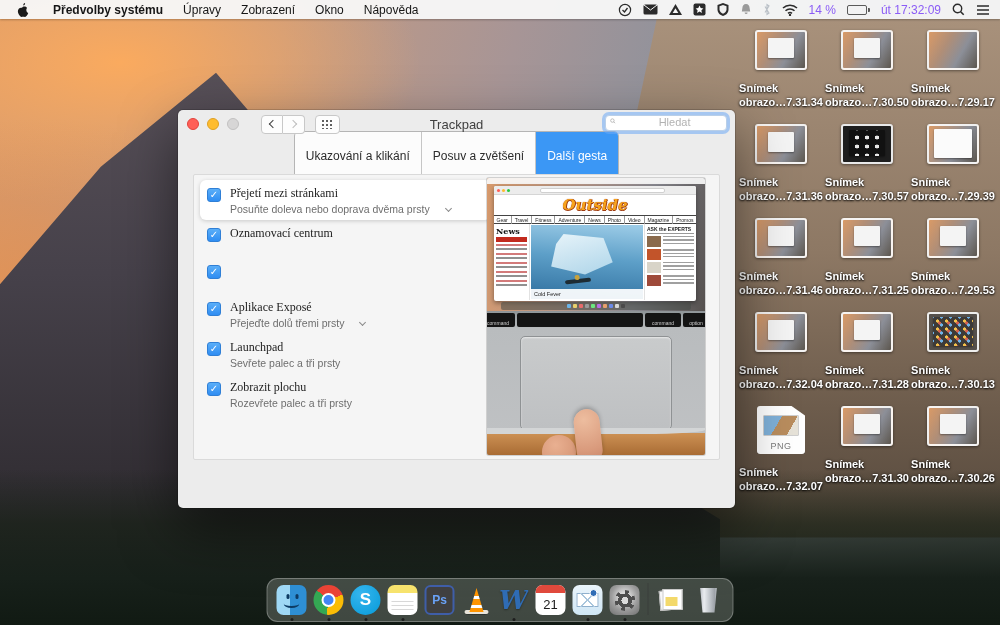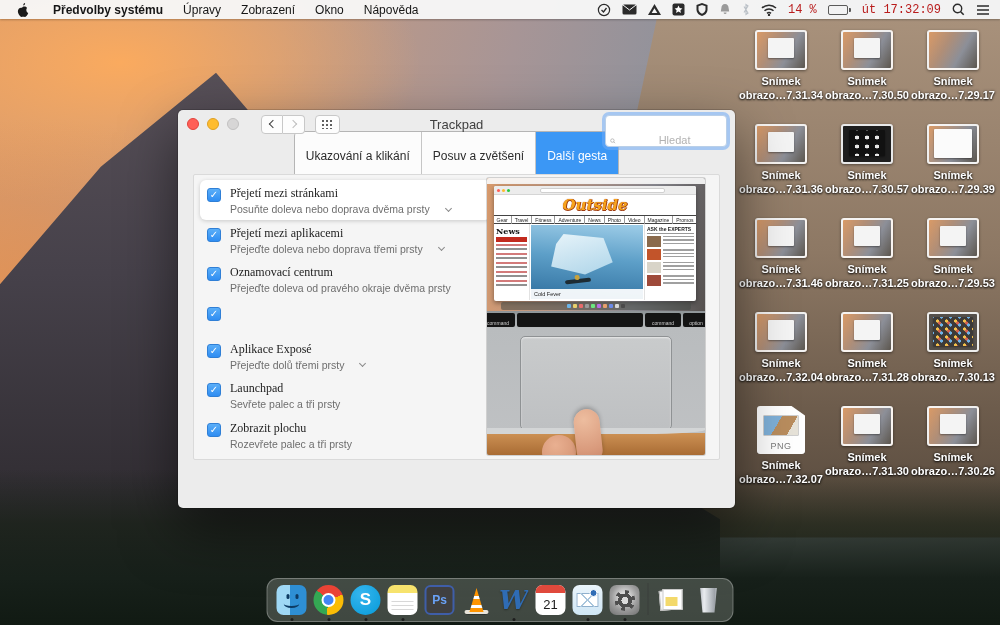--- a/index.html
+++ b/index.html
@@ -25,21 +25,21 @@
 
   
   .menubar { position:absolute; left:0; top:0; width:1000px; height:19px; z-index:60;
     background:rgba(247,247,247,.96); display:flex; align-items:center; padding:0 10px;
     font-size:12px; color:#161616; box-shadow:0 1px 2px rgba(0,0,0,.25); }
   .menubar .apple { width:13px; height:14px; margin:0 14px 0 6px; display:flex; align-items:center; }
   .menubar .mitem { padding:0 10px; white-space:nowrap; }
   .menubar .appname { font-weight:bold; padding:0 10px; }
   .mright { margin-left:auto; display:flex; align-items:center; gap:11px; }
   .mright svg { display:block; }
-  .mtime, .mbatt-txt { font-size:12px; color:#b91c1c; white-space:nowrap;font-family:Liberation Mono, monospace; }
+  .mtime, .mbatt-txt { font-size:12px; color:#8b5cf6; white-space:nowrap; }
   .batt { display:flex; align-items:center; gap:1px; }
   .batt .shell { width:20px; height:10px; border:1px solid #5a5a5a; border-radius:2px; padding:1px; }
   .batt .fill { width:14%; height:100%; background:#222; }
   .batt .nub { width:2px; height:4px; background:#5a5a5a; border-radius:0 1px 1px 0; }
 
   
   .dgrid { position:absolute; top:30px; right:4px; width:258px; z-index:5;
     display:grid; grid-template-columns:repeat(3,86px); grid-auto-rows:94px; }
   .dicon { display:flex; flex-direction:column; align-items:center; }
   .dthumb { width:52px; height:40px; border:2px solid rgba(255,255,255,.9); border-radius:3px;
@@ -55,21 +55,21 @@
   .kind-grid { background:#55504b; }
   .kind-grid .tw { left:8%; top:8%; width:84%; height:80%; background:#3c3a38;
     background-image:radial-gradient(#f3c04a 1.6px, transparent 2px), radial-gradient(#6fb3e8 1.6px, transparent 2px), radial-gradient(#d4604f 1.6px, transparent 2px);
     background-size:9px 8px; background-position:0 0, 4px 4px, 2px 2px; }
   .kind-png { background:#fff; width:48px; height:48px; border:none;
     clip-path:polygon(0 0, 72% 0, 100% 20%, 100% 100%, 0 100%); box-shadow:0 1px 3px rgba(0,0,0,.5); }
   .kind-png .tw { left:12%; top:18%; width:76%; height:44%;
     background:linear-gradient(120deg,#7fb0d8 0 40%, #b98d5e 40% 75%, #e6e2d8 75%); box-shadow:none; border:1px solid #cfcfcf; }
   .kind-png .pngbadge { position:absolute; bottom:3px; left:0; right:0; text-align:center;
     font-size:9px; color:#7a7a7a; letter-spacing:.5px; }
-  .dlabel { margin-top:5px; text-align:center; font-size:11px; font-weight:bold; color:#fff; line-height:1.25;
+  .dlabel { margin-top:12px; text-align:left; font-size:11px; font-weight:bold; color:#fff; line-height:1.25;
     text-shadow:0 1px 2px rgba(0,0,0,.85), 0 0 3px rgba(0,0,0,.6); }
 
   
   .pwin { position:absolute; left:178px; top:110px; width:557px; height:398px; z-index:20;
     background:#ececec; border-radius:5px; box-shadow:0 22px 55px rgba(0,0,0,.5), 0 0 0 1px rgba(0,0,0,.15);
     display:flex; flex-direction:column; }
   .titlebar { height:28px; position:relative; display:flex; align-items:center; flex:none; }
   .traffic { display:flex; gap:8px; margin-left:9px; }
   .tl { width:12px; height:12px; border-radius:50%; }
   .tl.red { background:#ff5f57; border:1px solid #e2433c; }
@@ -81,22 +81,22 @@
   .navbtn.back { border-radius:4px 0 0 4px; }
   .navbtn.fwd { border-radius:0 4px 4px 0; border-left:none; }
   .chevL,.chevR { width:6px; height:6px; border-left:1.5px solid #3e3e3e; border-bottom:1.5px solid #3e3e3e; }
   .chevL { transform:rotate(45deg); margin-left:2px; }
   .chevR { transform:rotate(-135deg); margin-right:2px; border-color:#bdbdbd; }
   .gridbtn { width:25px; height:19px; background:#fdfdfd; border:1px solid #c8c8c8; border-radius:4px;
     margin-left:10px; display:flex; align-items:center; justify-content:center; }
   .griddots { width:13px; height:10px;
     background-image:radial-gradient(#5f5f5f 1px, transparent 1.2px); background-size:4px 4px; }
   .wtitle { position:absolute; left:0; right:0; text-align:center; font-size:13px; color:#3f3f3f; pointer-events:none; }
-  .searchwrap { position:absolute; right:8px; top:5px; width:122px; height:32px; background:#fff;
-    border:1px solid #b9cfe8; border-radius:4px; display:flex; align-items:flex-end; padding:0 4px;
+  .searchwrap { position:absolute; right:8px; top:5px; width:122px; height:16px; background:#fff;
+    border:1px solid #b9cfe8; border-radius:4px; display:flex; align-items:flex-start; padding:0 4px;
     box-shadow:0 0 0 3px rgba(110,170,245,.55);gap:43px; }
   .searchwrap input { border:none; outline:none; width:100%; font-size:11px; color:#333; background:transparent;
     font-family:"Liberation Sans", sans-serif; }
   .searchwrap input::placeholder { color:#b2b2b2; }
 
   .tabrow { height:36px; flex:none; display:flex; align-items:center; justify-content:center; }
   .segmented { display:flex; border:1px solid #b5b5b5; border-radius:5px; overflow:hidden; background:#fcfcfc; }
   .seg { font-size:12px; color:#2c2c2c; padding:17px 11px; border-right:1px solid #c6c6c6; cursor:default; }
   .seg:last-child { border-right:none; }
   .seg.sel { background:#3b97f5; color:#fff; }
@@ -514,34 +514,21 @@
             <div class="gtitle">Přejetí mezi stránkami</div>
           <div class="gsub">
               <span>Posuňte doleva nebo doprava dvěma prsty</span>
               <span class="chev"></span>
             </div>
           </div>
       </div>
       <div class="gesture">
         <span class="cb"></span>
         <div>
-            <div class="gtitle">Přejetí mezi aplikacemi</div>
-          <div class="gsub">
-              <span>Přejeďte doleva nebo doprava třemi prsty</span>
-              <span class="chev"></span>
-            </div>
-          </div>
-      </div>
-      <div class="gesture">
-        <span class="cb"></span>
-        <div>
             <div class="gtitle">Oznamovací centrum</div>
-          <div class="gsub">
-              <span>Přejeďte doleva od pravého okraje dvěma prsty</span>
-            </div>
           </div>
       </div>
       <div class="gesture">
         <span class="cb"></span>
       </div>
       <div class="gesture">
         <span class="cb"></span>
         <div>
             <div class="gtitle">Aplikace Exposé</div>
           <div class="gsub">

